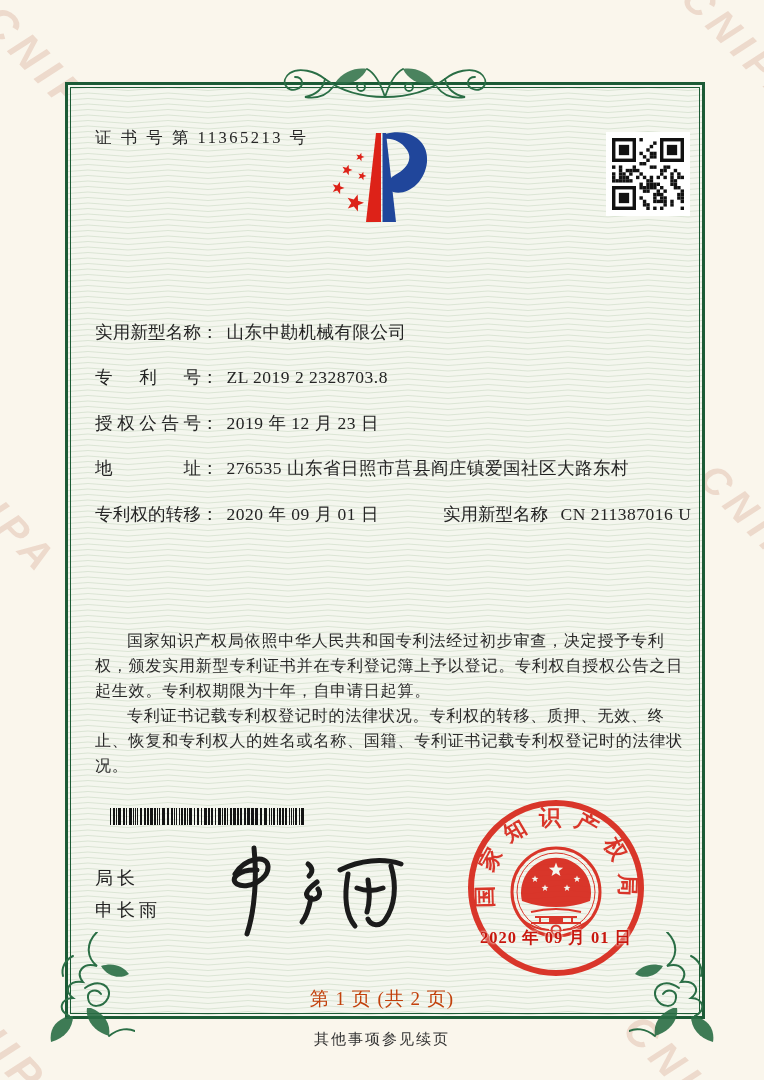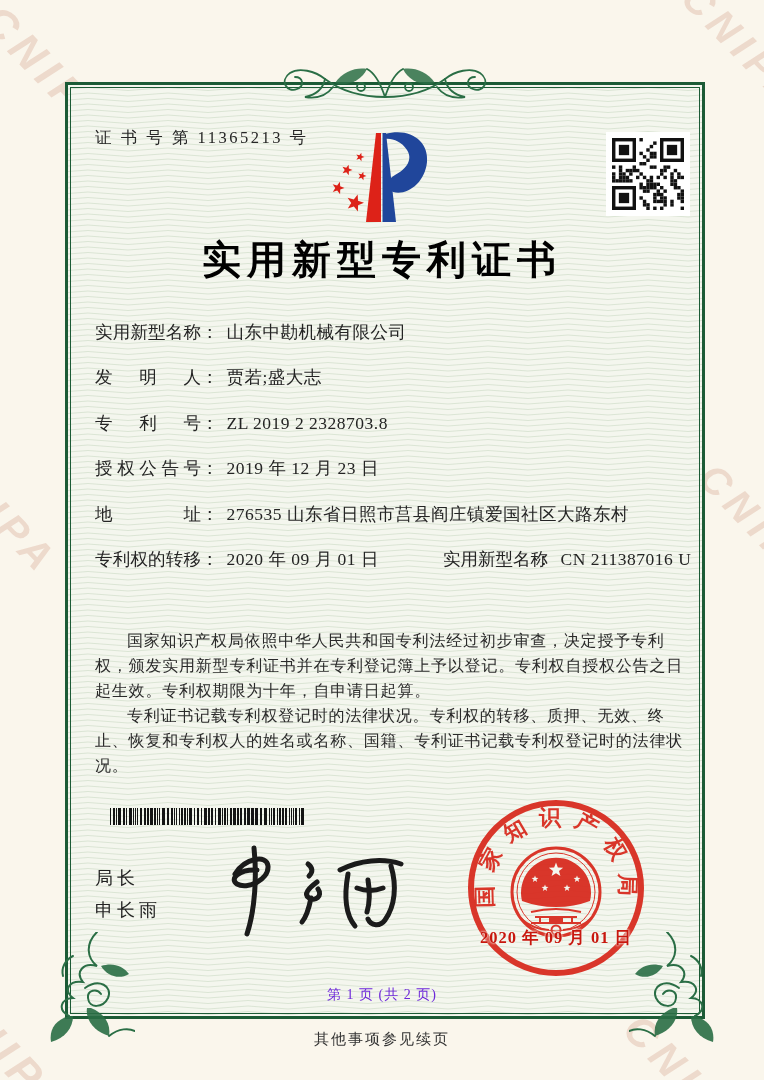--- a/index.html
+++ b/index.html
@@ -57,21 +57,21 @@
   .signer-title{position:absolute;left:95px;top:866px;font-size:18px;letter-spacing:4px;color:#222;}
   .signer-name{position:absolute;left:95px;top:898px;font-size:18px;letter-spacing:4px;color:#222;font-family:Liberation Mono, monospace;}
   .signature{position:absolute;left:205px;top:838px;width:210px;height:105px;}
   
   .seal{position:absolute;left:466px;top:798px;width:180px;height:180px;opacity:.93;}
   .seal-date{
     position:absolute;left:468px;top:927px;width:176px;text-align:center;
     font-size:16.5px;font-weight:bold;letter-spacing:1px;color:#c8170e;
     text-shadow:0 0 2px #f4f6ee,0 0 3px #f4f6ee;
   }
-  .page-indicator{position:absolute;left:65px;top:986px;width:634px;text-align:center;font-size:14px;letter-spacing:1px;color:#6d28d9;}
+  .page-indicator{position:absolute;left:65px;top:986px;width:634px;text-align:center;font-size:19px;letter-spacing:1px;color:#c2410c;}
   .continuation{position:absolute;left:0;top:1030px;width:764px;text-align:center;font-size:15px;letter-spacing:2px;color:#333;}
 </style>
 </head>
 <body>
 
 <div class="page">
 
   <span class="wm" style="left:8px;top:-5px;font-size:44px;">CNIPA</span>
   <span class="wm" style="left:705px;top:-25px;font-size:40px;">CNIPA</span>
   <span class="wm" style="left:455px;top:318px;font-size:40px;">CNIPA</span>
@@ -428,28 +428,24 @@
         <rect x="10" y="19" width="1" height="1" fill="#111"></rect>
         <rect x="15" y="19" width="1" height="1" fill="#111"></rect>
         <rect x="17" y="19" width="1" height="1" fill="#111"></rect>
         <rect x="10" y="20" width="1" height="1" fill="#111"></rect>
         <rect x="12" y="20" width="1" height="1" fill="#111"></rect>
         <rect x="14" y="20" width="1" height="1" fill="#111"></rect>
         <rect x="20" y="20" width="1" height="1" fill="#111"></rect>
       </g>
     </svg>
 
-  <div class="doc-title">实用新型专利证书</div>
 
   <div class="fields">
     <div class="frow">
       <span class="flabel">实用新型名称</span><span class="fcolon">：</span><span class="fvalue">山东中勘机械有限公司</span>
-    </div>
-    <div class="frow">
-      <span class="flabel">发明人</span><span class="fcolon">：</span><span class="fvalue">贾若;盛大志</span>
     </div>
     <div class="frow">
       <span class="flabel">专利号</span><span class="fcolon">：</span><span class="fvalue">ZL 2019 2 2328703.8</span>
     </div>
     <div class="frow">
       <span class="flabel">授权公告号</span><span class="fcolon">：</span><span class="fvalue">2019 年 12 月 23 日</span>
     </div>
     <div class="frow">
       <span class="flabel">地址</span><span class="fcolon">：</span><span class="fvalue">276535  山东省日照市莒县阎庄镇爱国社区大路东村</span>
     </div>

